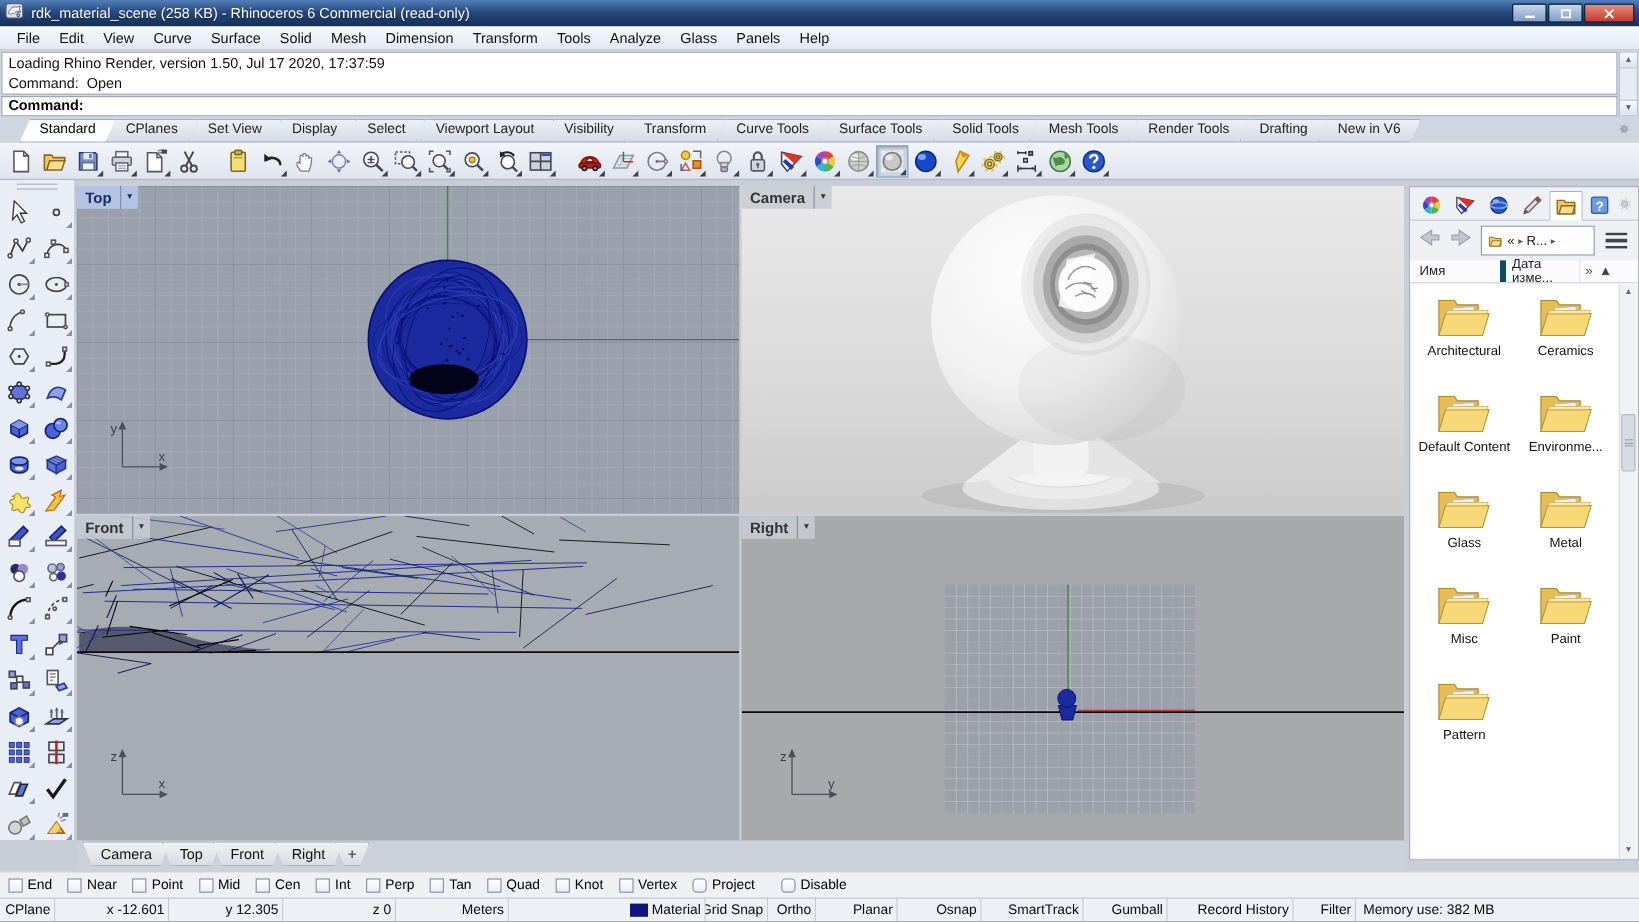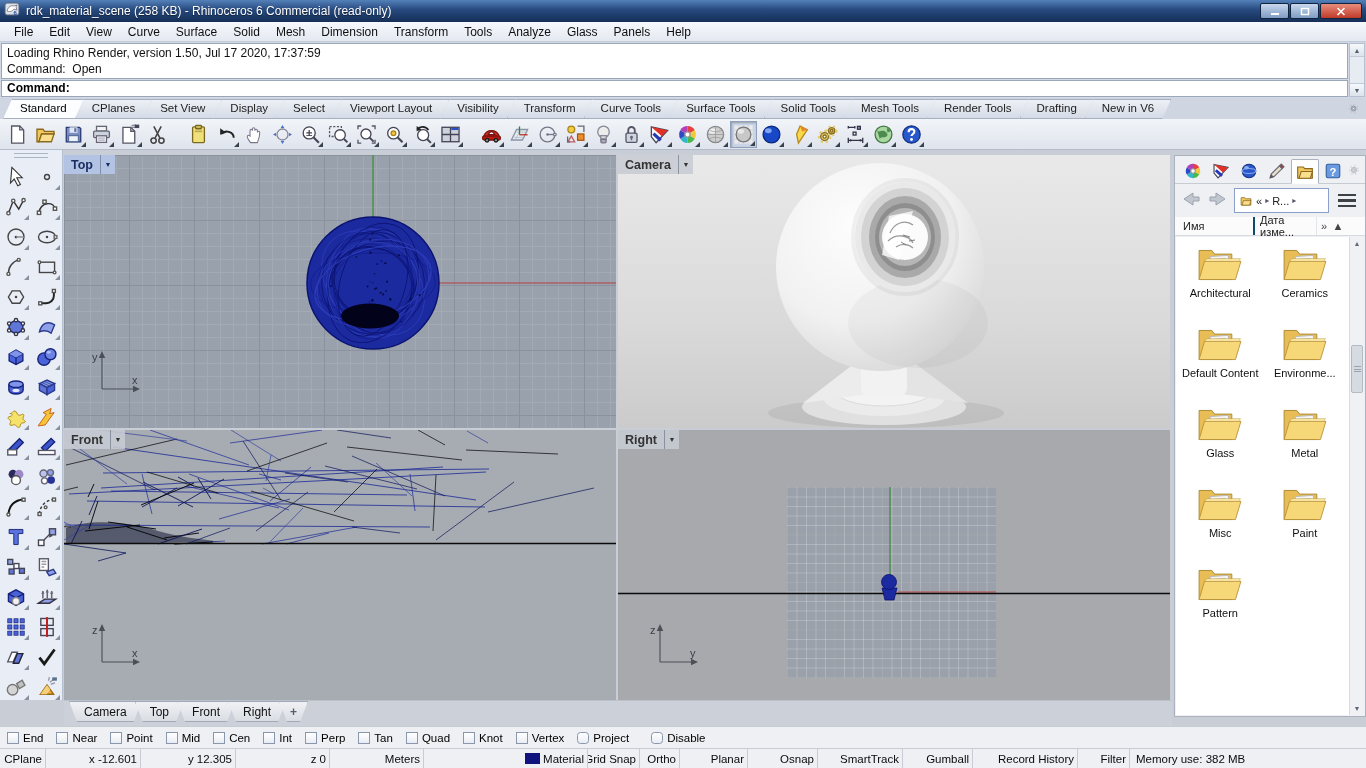--- a/index.html
+++ b/index.html
@@ -21,21 +21,21 @@
   
   .cmdarea{position:absolute;top:42px;left:0;right:0;height:56px;background:#d2d9e4}
   .cmdbox{position:absolute;left:1px;right:18px;top:1px;height:36px;background:#fff;border:1px solid #9aa6ba;font-size:12px;padding:1px 5px;overflow:hidden}
   .cmdline{height:16px;line-height:16px;color:#111;white-space:pre}
   .cmdprompt{position:absolute;left:1px;right:18px;top:38px;height:17px;background:#fff;border:1px solid #9aa6ba;font-weight:bold;font-size:12px;padding:0 5px;line-height:15px;white-space:pre}
   .cmd-scroll{position:absolute;right:1px;top:1px;width:16px;height:54px;background:#e7ebf2;border:1px solid #b6c0d0}
   .sc-arrow{height:13px;display:flex;align-items:center;justify-content:center;font-size:7px;color:#55606e;background:linear-gradient(#f6f8fb,#dde3ec);border-bottom:1px solid #c2cbd8}
   .sc-arrow.down{position:absolute;bottom:0;left:0;right:0;border-top:1px solid #c2cbd8;border-bottom:none}
 
   
-  .tabbar{position:absolute;top:98px;left:0;right:0;height:21px;background:#d0d6e1;display:flex;align-items:flex-end;padding-left:3px}
+  .tabbar{position:absolute;top:98px;left:0;right:0;height:21px;background:#d0d6e1;display:flex;align-items:flex-end;padding-left:16px}
   .ttab{height:20px;line-height:19px;font-size:11.5px;padding:0 17px;margin-right:-9px;clip-path:polygon(9px 0,100% 0,calc(100% - 9px) 100%,0 100%);background:linear-gradient(#eef1f6,#d4dae5);color:#222;box-shadow:inset 0 0 0 1px #a6b0c2;position:relative}
   .ttab.active{background:#fcfdfe;z-index:3;color:#000}
   .tab-gear{position:absolute;right:6px;top:3px}
 
   
   .toolbar{position:absolute;top:119px;left:0;right:0;height:31px;background:linear-gradient(#f2f4f8,#dfe4ed);border-bottom:1px solid #b2bcca;display:flex;align-items:center;padding-left:4px}
   .tbtn{width:27px;height:27px;display:flex;align-items:center;justify-content:center;position:relative;margin-right:1px}
   .tbtn.flyout::after{content:"";position:absolute;right:1px;bottom:1px;border-left:5px solid transparent;border-bottom:5px solid #3c424c}
   .tbtn.pressed{background:#c9d4e4;border:1px solid #8fa0bc;box-shadow:inset 1px 1px 2px rgba(0,0,0,.25)}
   .tsep{width:13px;height:27px}
@@ -67,21 +67,21 @@
   .ptabs{height:28px;display:flex;align-items:flex-end;padding:3px 2px 0 4px;border-bottom:1px solid #c6ccd4;position:relative}
   .ptab{width:28px;height:25px;display:flex;align-items:center;justify-content:center}
   .ptab.active{background:#fff;border:1px solid #aab2c0;border-bottom:1px solid #fff;border-radius:2px 2px 0 0;margin-bottom:-1px;z-index:2}
   .pgear{position:absolute;right:4px;top:7px;opacity:.55}
   .pnav{height:33px;display:flex;align-items:center;padding:0 5px;gap:5px}
   .pcrumb{flex:1;height:25px;background:#fff;border:1px solid #8aa0c8;display:flex;align-items:center;font-size:11px;padding:0 4px;gap:3px;color:#222;overflow:hidden}
   .crumb-sep{color:#556;font-size:8px}
   .pmenu{width:26px;height:22px;display:flex;flex-direction:column;justify-content:center;gap:3px;align-items:center}
   .pmenu span{display:block;width:18px;height:2.5px;background:#3c4248}
   .phead{height:19px;display:flex;background:#fbfbfc;border-bottom:1px solid #d6dae0;font-size:11px;color:#222;align-items:center}
-  .ph-name{width:80px;padding-left:8px;border-right:2px solid #0c4a6e;height:100%;display:flex;align-items:center}
+  .ph-name{width:80px;padding-left:8px;border-right:5px solid #0c4a6e;height:100%;display:flex;align-items:center}
   .ph-date{width:62px;padding-left:5px;border-right:1px solid #e2e5ea;height:100%;display:flex;align-items:center}
   .ph-more{width:14px;text-align:center;color:#444}
   .plist{position:absolute;top:81px;left:1px;right:1px;bottom:1px;background:#fff;overflow:hidden}
   .folders{position:absolute;left:2px;top:8px;right:17px;display:grid;grid-template-columns:1fr 1fr;row-gap:25px}
   .fitem{display:flex;flex-direction:column;align-items:center;font-size:11px;color:#111;text-align:center}
   .fitem .flabel{margin-top:2px;line-height:13px;max-width:82px}
   .pscroll{position:absolute;right:0;top:0;width:15px;bottom:0;background:#f0f1f4;border-left:1px solid #d8dce2}
   .pthumb{position:absolute;left:1px;right:1px;top:108px;height:48px;background:#d6dae1;border:1px solid #b4bac4;border-radius:2px}
   .pthumb i{display:block;width:7px;height:1px;background:#9aa2ae;margin:1.5px auto 0}
   .pthumb i:first-child{margin-top:20px}

